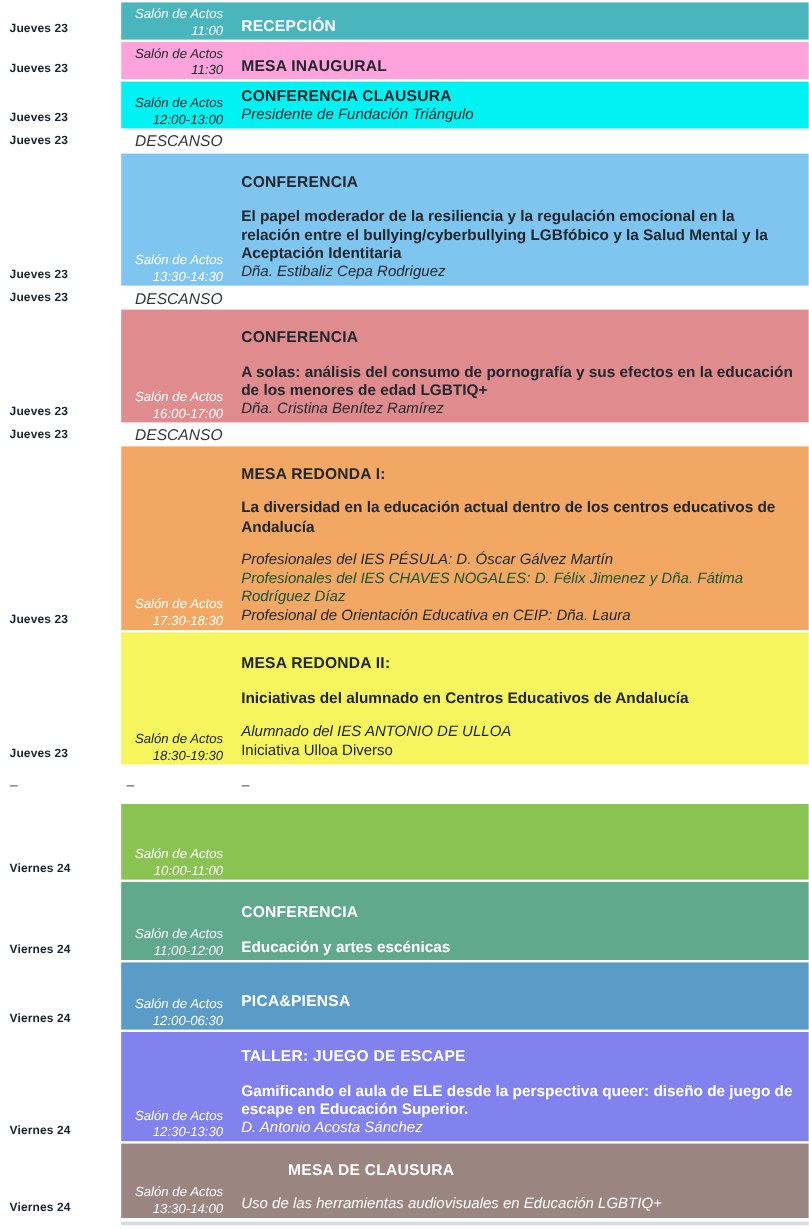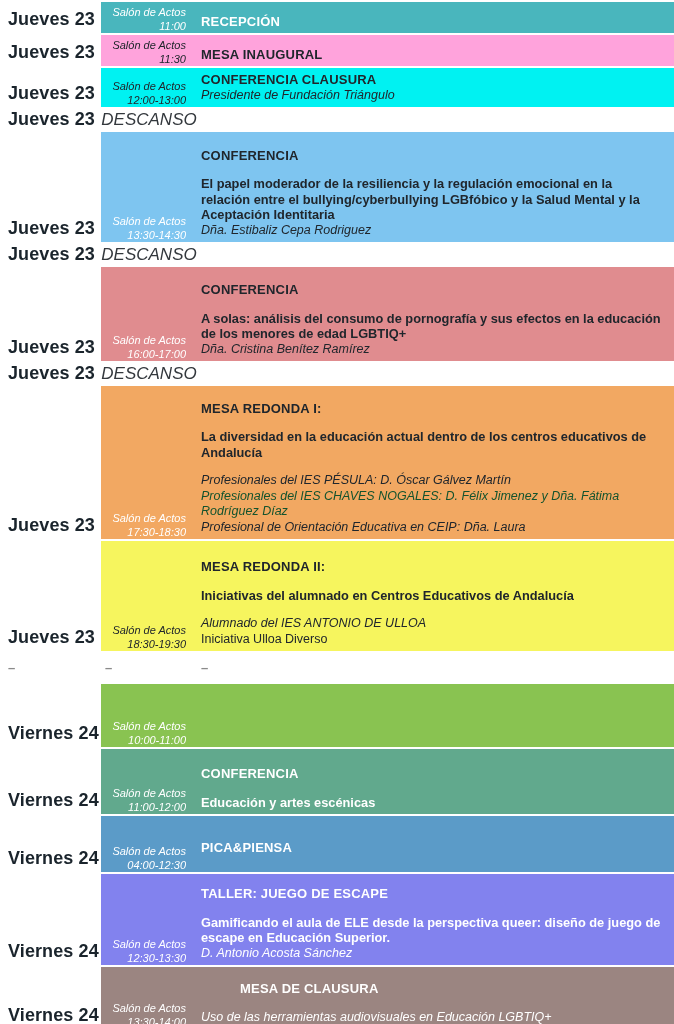--- a/index.html
+++ b/index.html
@@ -7,21 +7,21 @@
     width:674px; height:1024px; background:#ffffff;
     font-family:"Liberation Sans", sans-serif;
     overflow:hidden;
   }
   .page { padding-top:2px; }
   .row { display:flex; align-items:stretch; margin-bottom:2px; }
   .day-col {
     flex:0 0 101px; width:101px; box-sizing:border-box;
     padding:0 4px 3px 8px;
     display:flex; align-items:flex-end;
-    font-weight:bold; font-size:18px; letter-spacing:0.1px;
+    font-weight:bold; font-size:10px; letter-spacing:0.1px;
     color:#1A242C; white-space:nowrap;
   }
   .row.break .day-col, .row.separator .day-col { align-items:center; padding-bottom:0; }
   .block { flex:1 1 auto; display:flex; align-items:flex-end; }
   .venue-col {
     flex:0 0 90px; width:90px; box-sizing:border-box;
     text-align:right; padding:4px 5px 0 2px;
     font-style:italic; font-size:11px; line-height:13.5px;
   }
   .divider { flex:0 0 3px; background:#ffffff; }
@@ -30,21 +30,21 @@
     padding:4px 10px 4px 7px;
     font-size:12.5px; line-height:15.5px;
   }
   .line.title { font-weight:bold; font-size:13px; letter-spacing:0.2px; }
   .line.bold { font-weight:bold; font-size:12.8px; }
   .line.italic { font-style:italic; }
   .line.gap { height:13px; }
   .break-zone {
     flex:0 0 96px; width:96px; box-sizing:border-box;
     display:flex; align-items:center; justify-content:center;
-    font-style:italic; font-size:17px; color:#33383D;
+    font-style:italic; font-size:13px; color:#33383D;
   }
   .sep-venue { flex:0 0 93px; box-sizing:border-box; padding-left:4px; display:flex; align-items:center; }
   .sep-content { flex:1 1 auto; box-sizing:border-box; padding-left:7px; display:flex; align-items:center; }
   .dash { color:#8A8A8A; font-weight:bold; font-size:13px; }
   .day-col.dash-cell { color:#8A8A8A; font-weight:bold; font-size:13px; align-items:center; }
   .sliver-bar { flex:1 1 auto; margin-top:1px; }
 </style>
 </head>
 <body>
 
@@ -203,21 +203,21 @@
             <div class="line gap"></div>
             <div class="line bold" style="color: rgb(255, 255, 255);">Educación y artes escénicas</div>
           </div>
         </div>
       </div>
       <div class="row session" style="min-height: 56px;">
         <div class="day-col" style="color: rgb(26, 36, 44);">Viernes 24</div>
         <div class="block" style="background: rgb(91, 155, 200);">
           <div class="venue-col" style="color: rgb(255, 255, 255);">
             <div>Salón de Actos</div>
-            <div>04:00-12:30</div>
+            <div>12:00-06:30</div>
           </div>
           <div class="divider"></div>
           <div class="content-col">
             <div class="line title" style="color: rgb(255, 255, 255);">PICA&amp;PIENSA</div>
             <div class="line gap"></div>
           </div>
         </div>
       </div>
       <div class="row session" style="min-height: 91px;">
         <div class="day-col" style="color: rgb(26, 36, 44);">Viernes 24</div>

